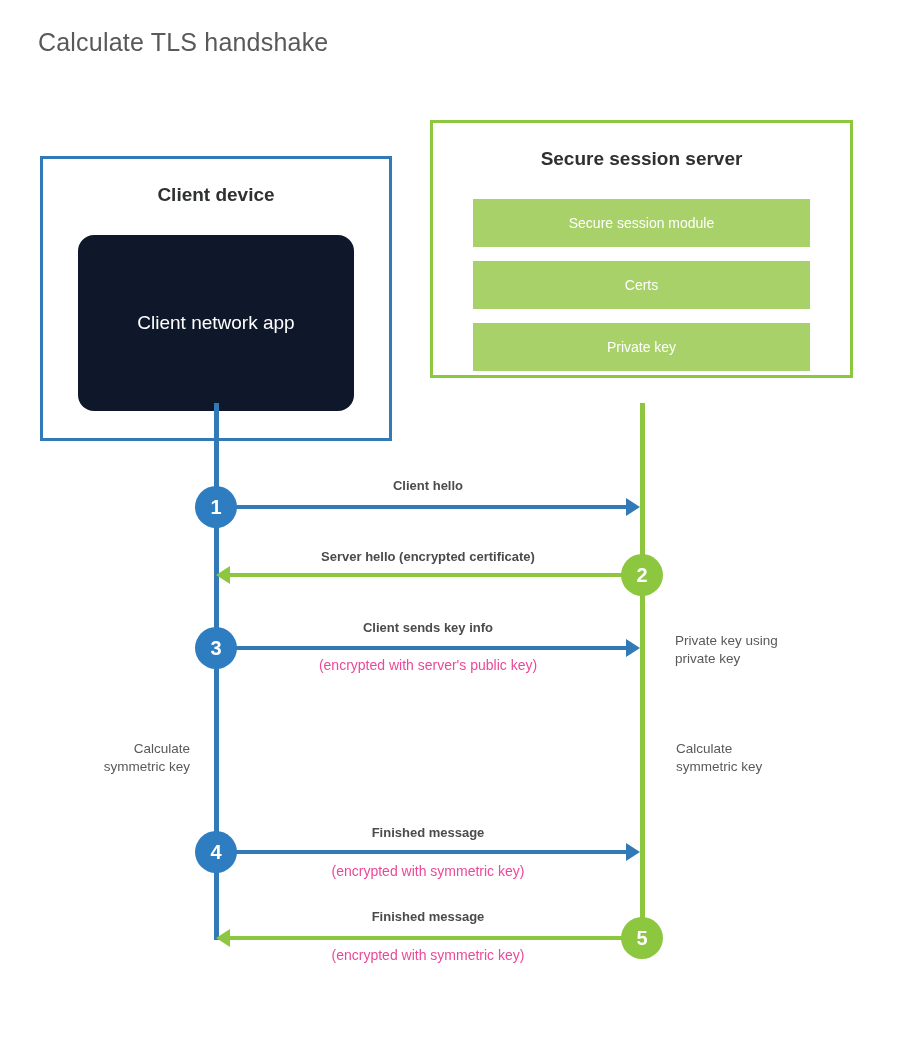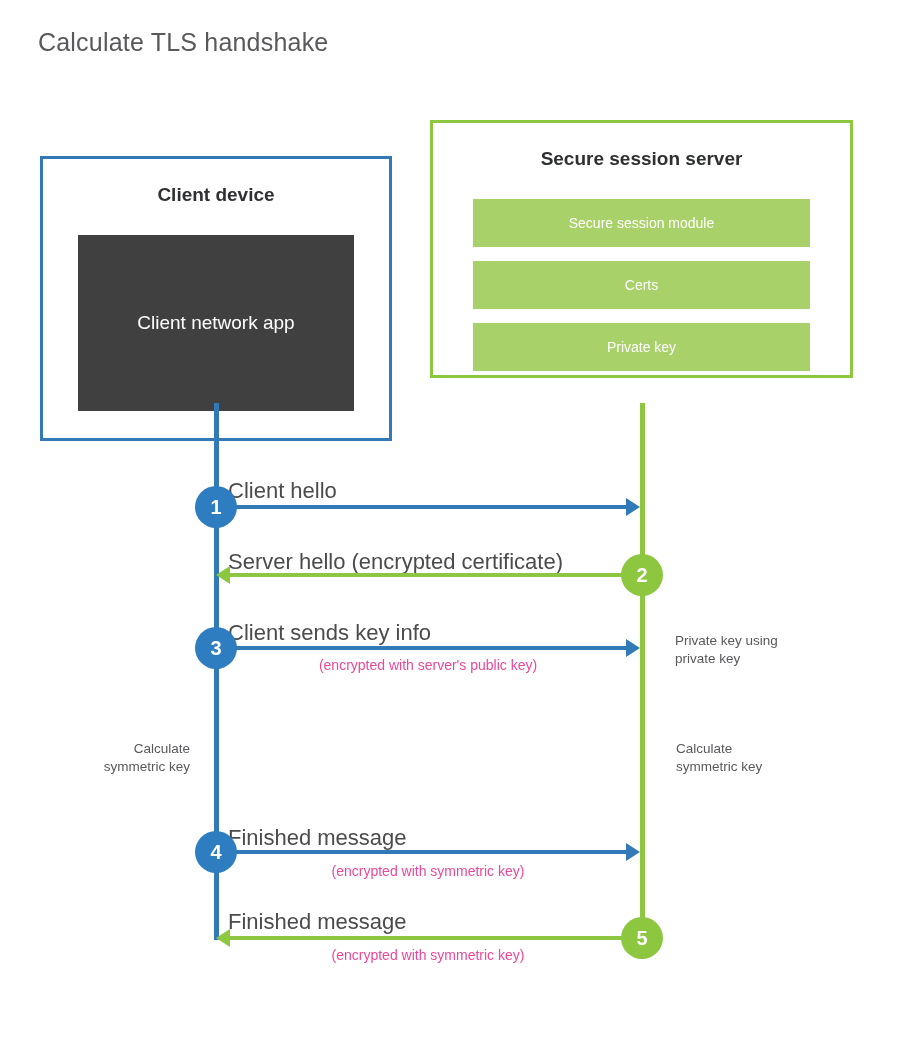--- a/index.html
+++ b/index.html
@@ -67,31 +67,32 @@
     color: #2f3031;
   }
 
   
   .client-app-block {
     position: absolute;
     left: 35px;
     top: 76px;
     width: 276px;
     height: 176px;
-    background: #404040;
+    background: #0f172a;
     display: flex;
     align-items: center;
     justify-content: center;
     text-align: center;
     color: #ffffff;
     font-size: 19px;
     font-weight: 300;
     line-height: 1.35;
     padding: 0 14px;
     box-sizing: border-box;
+    border-radius: 16px;
   }
   .server-modules {
     position: absolute;
     left: 40px;
     top: 76px;
     width: 337px;
   }
   .server-module {
     height: 48px;
     background: #a9d169;
@@ -159,22 +160,23 @@
     color: #ffffff;
     font-size: 20px;
     font-weight: 600;
   }
   .step-circle.blue { background: #2e7dc0; }
   .step-circle.green { background: #8dc63f; }
 
   
   .msg-label {
     position: absolute;
-    font-size: 22px;
-    font-weight: 400;
+    text-align: center;
+    font-size: 13px;
+    font-weight: 700;
     color: #4b4b4d;
     white-space: nowrap;
   }
   .msg-sublabel {
     position: absolute;
     text-align: center;
     font-size: 14px;
     font-weight: 300;
     color: #ec4899;
     white-space: nowrap;

